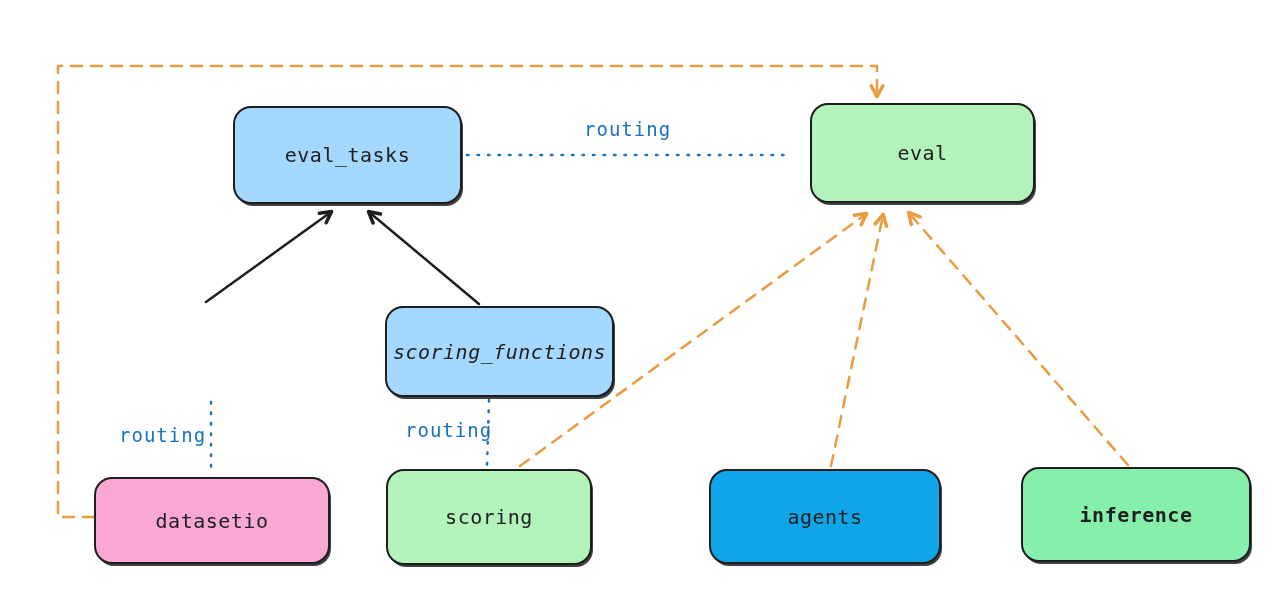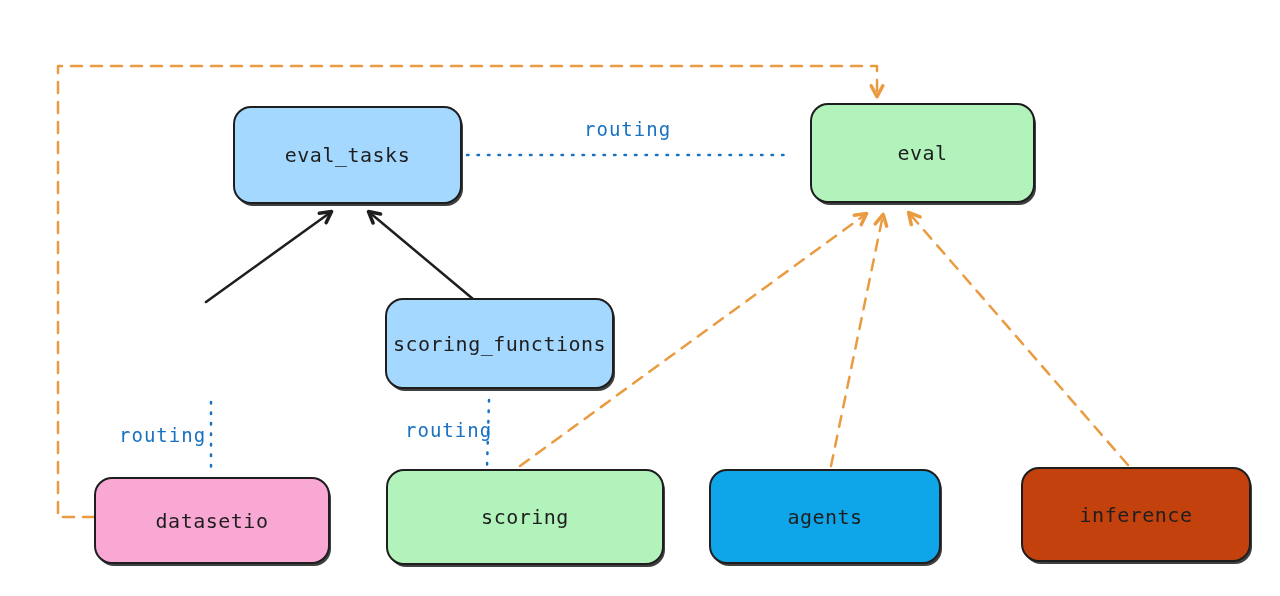--- a/index.html
+++ b/index.html
@@ -82,37 +82,37 @@
 
   <div class="node" style="left: 233px; top: 106px; width: 229px; height: 98px; background-color: rgb(165, 216, 255); border-color: rgb(30, 30, 30);">
     <span class="node-label">eval_tasks</span>
   </div>
 
   <div class="node" style="left: 789px; top: 103px; width: 225px; height: 100px; background-color: rgb(178, 242, 187); border-color: rgb(30, 30, 30); margin-left: 21px;">
     <span class="node-label">eval</span>
   </div>
 
 
-  <div class="node" style="left: 385px; top: 298px; width: 229px; height: 91px; background-color: rgb(165, 216, 255); border-color: rgb(30, 30, 30);">
+  <div class="node" style="left: 385px; top: 306px; width: 229px; height: 91px; background-color: rgb(165, 216, 255); border-color: rgb(30, 30, 30); font-style: italic;">
     <span class="node-label">scoring_functions</span>
   </div>
 
   <div class="node" style="left: 94px; top: 477px; width: 236px; height: 87px; background-color: #f9a8d4; border-color: rgb(30, 30, 30);">
     <span class="node-label">datasetio</span>
   </div>
 
-  <div class="node" style="left: 386px; top: 469px; width: 278px; height: 96px; background-color: rgb(178, 242, 187); border-color: rgb(30, 30, 30);">
+  <div class="node" style="left: 386px; top: 469px; width: 206px; height: 96px; background-color: rgb(178, 242, 187); border-color: rgb(30, 30, 30);">
     <span class="node-label">scoring</span>
   </div>
 
   <div class="node" style="left: 709px; top: 469px; width: 232px; height: 95px; background-color: #0ea5e9; border-color: rgb(30, 30, 30);">
     <span class="node-label">agents</span>
   </div>
 
-  <div class="node" style="left: 1021px; top: 467px; width: 230px; height: 95px; background-color: #c2410c; border-color: rgb(30, 30, 30);">
+  <div class="node" style="left: 1021px; top: 467px; width: 230px; height: 95px; background-color: #86efac; border-color: rgb(30, 30, 30); font-weight: bold;">
     <span class="node-label">inference</span>
   </div>
 
   <div class="edge-label" style="left: 584px; top: 118px; color: rgb(25, 113, 194);">routing</div>
 
   <div class="edge-label" style="left: 119px; top: 424px; color: rgb(25, 113, 194);">routing</div>
 
   <div class="edge-label" style="left: 405px; top: 419px; color: rgb(25, 113, 194);">routing</div>
 
 </div>

